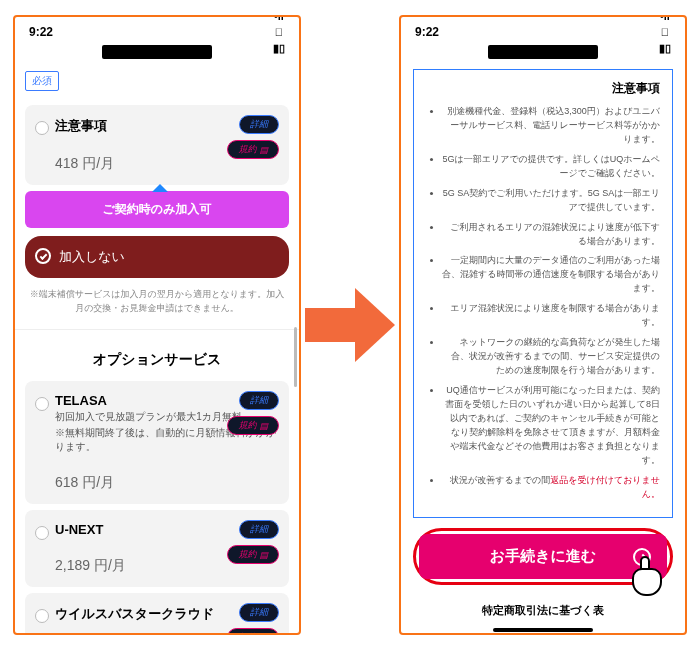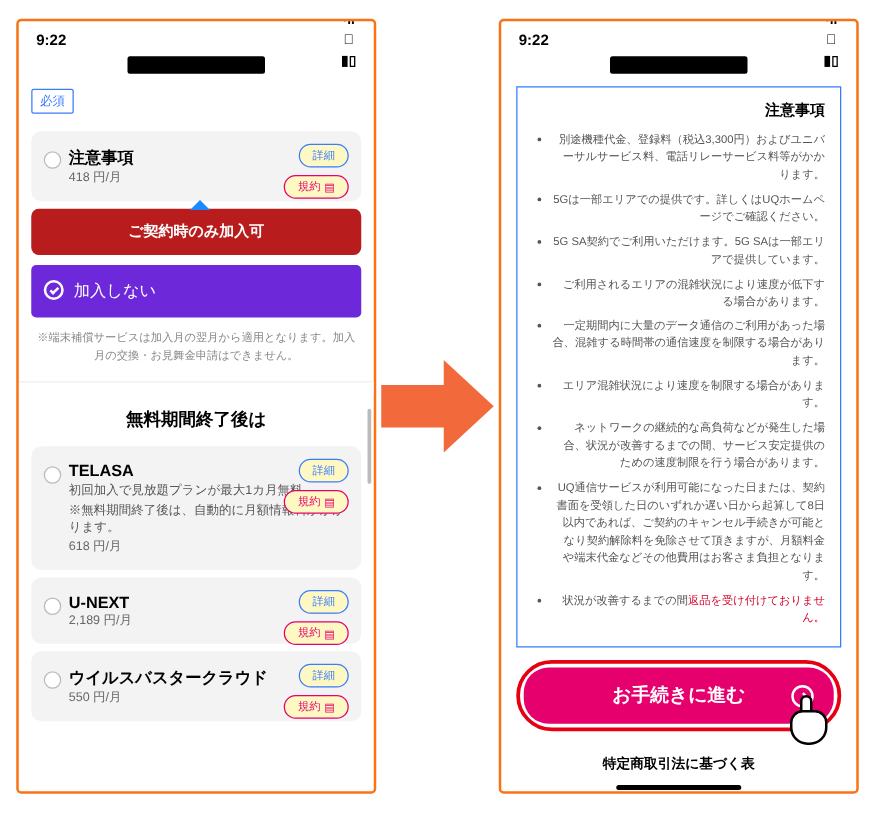--- a/index.html
+++ b/index.html
@@ -11,46 +11,46 @@
   .blackbar { height: 14px; background: #000; margin: 0 auto; width: 110px; border-radius: 2px; margin-top: -2px; margin-bottom: 6px; }
   .scroll { flex: 1; overflow: hidden; }
   
   .section-title-row { display: flex; align-items: flex-start; padding: 6px 10px 8px; }
   .badge-req { border: 1px solid #3a7bff; color: #3a7bff; font-size: 10px; padding: 2px 6px; border-radius: 2px; margin-right: 8px; }
   .section-title { flex: 1; text-align: center; font-size: 14px; font-weight: 600; margin-right: 30px; }
   .card { background: #f3f3f3; border-radius: 8px; margin: 6px 10px; padding: 12px 12px 12px 30px; position: relative; }
   .card .radio { position: absolute; left: 10px; top: 16px; width: 14px; height: 14px; border: 1px solid #bbb; border-radius: 50%; background: #fff; }
   .card-title { font-size: 13px; font-weight: 600; }
   .card-sub { font-size: 10px; color: #555; margin-top: 2px; line-height: 1.4; }
-  .price { font-size: 10px; color: #666; margin-top: 0; }
+  .price { font-size: 14px; color: #666; margin-top: 20px; }
   .pillcol { position: absolute; right: 10px; top: 10px; display: flex; flex-direction: column; gap: 6px; align-items: flex-end; }
-  .pill { font-size: 9px; padding: 2px 10px; border-radius: 10px; border: 1px solid #3a7bff; color: #3a7bff; background: #fef9c3; }
+  .pill { font-size: 9px; padding: 2px 10px; border-radius: 10px; border: 1px solid #3a7bff; color: #3a7bff; background: #0f172a; font-style: italic; }
   .pill-ky { border-color: #e6006e; color: #e6006e; display: flex; align-items: center; gap: 3px; }
   .tooltip { position: relative; margin: 6px 10px 8px; }
-  .tooltip-body { background: #b91c1c; color: #fff; font-size: 12px; font-weight: 600; text-align: center; padding: 10px; border-radius: 6px; }
+  .tooltip-body { background: #d946ef; color: #fff; font-size: 12px; font-weight: 600; text-align: center; padding: 10px; border-radius: 6px; }
   .tooltip-arrow { position: absolute; top: -7px; left: 48%; width: 0; height: 0; border-left: 8px solid transparent; border-right: 8px solid transparent; border-bottom: 8px solid #1e88ff; }
-  .selected { background: #6d28d9; color: #fff; border-radius: 4px; margin: 4px 10px; padding: 12px 12px 12px 34px; position: relative; font-size: 13px; font-weight: 500; }
+  .selected { background: #7f1d1d; color: #fff; border-radius: 16px; margin: 4px 10px; padding: 12px 12px 12px 34px; position: relative; font-size: 13px; font-weight: 500; }
   .selected .check { position: absolute; left: 10px; top: 12px; width: 16px; height: 16px; border: 2px solid #fff; border-radius: 50%; }
   .selected .check::after { content: ""; position: absolute; left: 3px; top: 4px; width: 5px; height: 2px; border-left: 2px solid #fff; border-bottom: 2px solid #fff; transform: rotate(-45deg); }
   .note { font-size: 9px; color: #888; text-align: center; padding: 6px 14px 14px; line-height: 1.5; }
   .divider-gap { height: 10px; background: #fff; border-top: 1px solid #eee; }
   .section-title-center { text-align: center; font-size: 14px; font-weight: 600; padding: 12px 0 6px; }
   .scrollbar-hint { position: absolute; right: 2px; top: 310px; width: 3px; height: 60px; background: #bbb; border-radius: 2px; }
   
   .arrow { width: 90px; height: 90px; position: relative; }
   .arrow-shaft { position: absolute; left: 0; top: 28px; width: 54px; height: 34px; background: #f26a3b; }
   .arrow-head { position: absolute; left: 50px; top: 8px; width: 0; height: 0; border-top: 37px solid transparent; border-bottom: 37px solid transparent; border-left: 40px solid #f26a3b; }
   
   .notice-box { border: 1px solid #2f7dff; margin: 4px 12px 8px; padding: 10px 12px; text-align: right; }
   .notice-title { font-size: 12px; font-weight: 600; margin-bottom: 8px; }
   .notice-list { list-style: disc; padding-left: 16px; }
   .notice-list li { font-size: 9px; color: #555; line-height: 1.55; margin-bottom: 6px; }
   .red { color: #d5002a; }
   .cta-wrap { margin: 10px 12px; border: 3px solid #e60012; border-radius: 30px; padding: 3px; position: relative; }
-  .cta { background: #e6006e; color: #fff; text-align: center; font-size: 15px; font-weight: 700; padding: 13px 0; border-radius: 20px; position: relative; }
+  .cta { background: #e6006e; color: #fff; text-align: center; font-size: 15px; font-weight: 700; padding: 13px 0; border-radius: 8px; position: relative; }
   .cta .chev { position: absolute; right: 16px; top: 50%; transform: translateY(-50%); width: 18px; height: 18px; border: 2px solid #fff; border-radius: 50%; }
   .cta .chev::after { content: ""; position: absolute; left: 5px; top: 5px; width: 4px; height: 4px; border-right: 2px solid #fff; border-bottom: 2px solid #fff; transform: rotate(-45deg); }
   .hand { position: absolute; right: 2px; bottom: -20px; width: 44px; height: 44px; }
   .hand .palm { position: absolute; left: 8px; top: 10px; width: 30px; height: 28px; background: #fff; border: 2px solid #000; border-radius: 10px 10px 14px 14px; }
   .hand .finger { position: absolute; left: 16px; top: -2px; width: 10px; height: 18px; background: #fff; border: 2px solid #000; border-radius: 6px 6px 0 0; }
   .legal { text-align: center; font-size: 11px; font-weight: 600; margin-top: 18px; }
   .home-ind { width: 100px; height: 4px; background: #000; border-radius: 2px; margin: 10px auto 6px; }
 </style>
 </head>
 <body>
@@ -91,21 +91,21 @@
       </div>
 
       <div class="selected">
         <span class="check"></span>
         <span>加入しない</span>
       </div>
 
       <div class="note">※端末補償サービスは加入月の翌月から適用となります。加入月の交換・お見舞金申請はできません。</div>
 
       <div class="divider-gap"></div>
-      <div class="section-title-center">無料期間終了後は</div>
+      <div class="section-title-center">オプションサービス</div>
 
       <div class="card">
         <span class="radio"></span>
         <div class="card-title">TELASA</div>
         <div class="card-sub">初回加入で見放題プランが最大1カ月無料</div>
         <div class="card-sub">※無料期間終了後は、自動的に月額情報料がかかります。</div>
         <div class="price">618 円/月</div>
         <div class="pillcol">
           <span class="pill">詳細</span>
           <span class="pill pill-ky">

